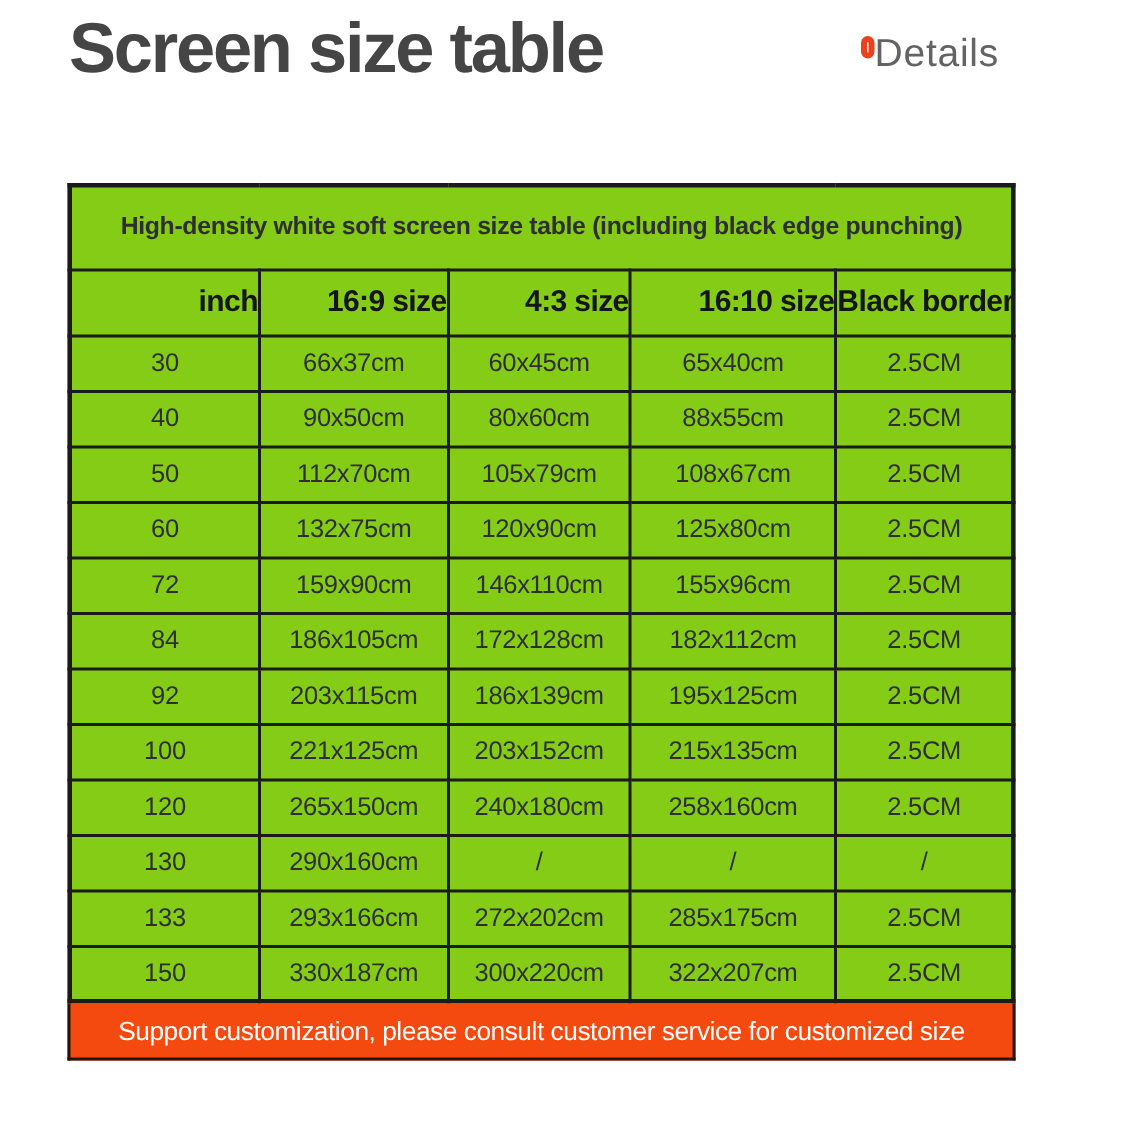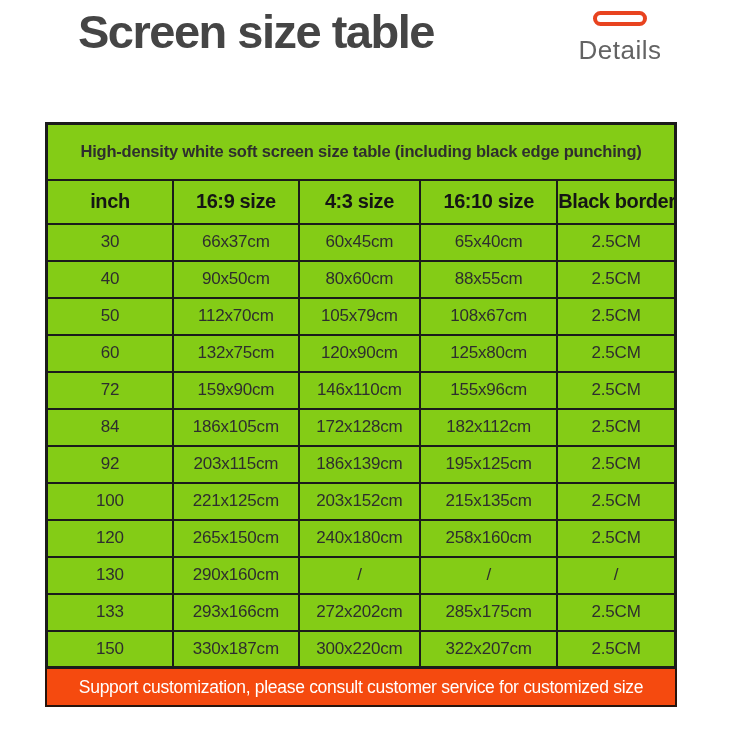--- a/index.html
+++ b/index.html
@@ -6,25 +6,24 @@
   html, body { width: 750px; height: 750px; background: #ffffff; }
   body { font-family: "Liberation Sans", sans-serif; overflow: hidden; }
   .page { position: relative; width: 750px; height: 750px; background: #fff; }
 
   
   .page-title {
     position: absolute; left: 46px; top: 4px;
     font-size: 47px; font-weight: 600; letter-spacing: -1.5px;
     color: var(--title-gray, #454545);
     white-space: nowrap;
-    margin-left: 32px;
   }
   .details {
     position: absolute; left: 574px; top: 11px; width: 92px;
-    display: flex; flex-direction: column; align-items: center;
+    display: flex; align-items: center;
     cursor: pointer;
   }
   .pill-icon {
     width: 54px; height: 15px; background: #fff;
     border: 4.5px solid var(--pill-outline, #e8431f);
     border-radius: 8px;
   }
   .details-label {
     margin-top: 9px; font-size: 26px; color: #636363; letter-spacing: 0.5px;
   }
@@ -47,20 +46,21 @@
     color: #2e2e2e;
     overflow: hidden; white-space: nowrap;
   }
   th.table-caption {
     height: 56px; font-size: 16.5px; font-weight: 600; letter-spacing: -0.2px;
     color: #111;
   }
   tr.col-header-row th {
     height: 44px; font-size: 20px; font-weight: 600; letter-spacing: -0.4px;
     color: #151515;
+    text-align: right;
   }
   tbody td {
     height: 37px; font-size: 17px; font-weight: 400; color: #3c3c3c;
     letter-spacing: -0.2px;
   }
 
   
   .banner {
     height: 38px; width: 100%;
     background: var(--accent-orange, #f54a0f);

